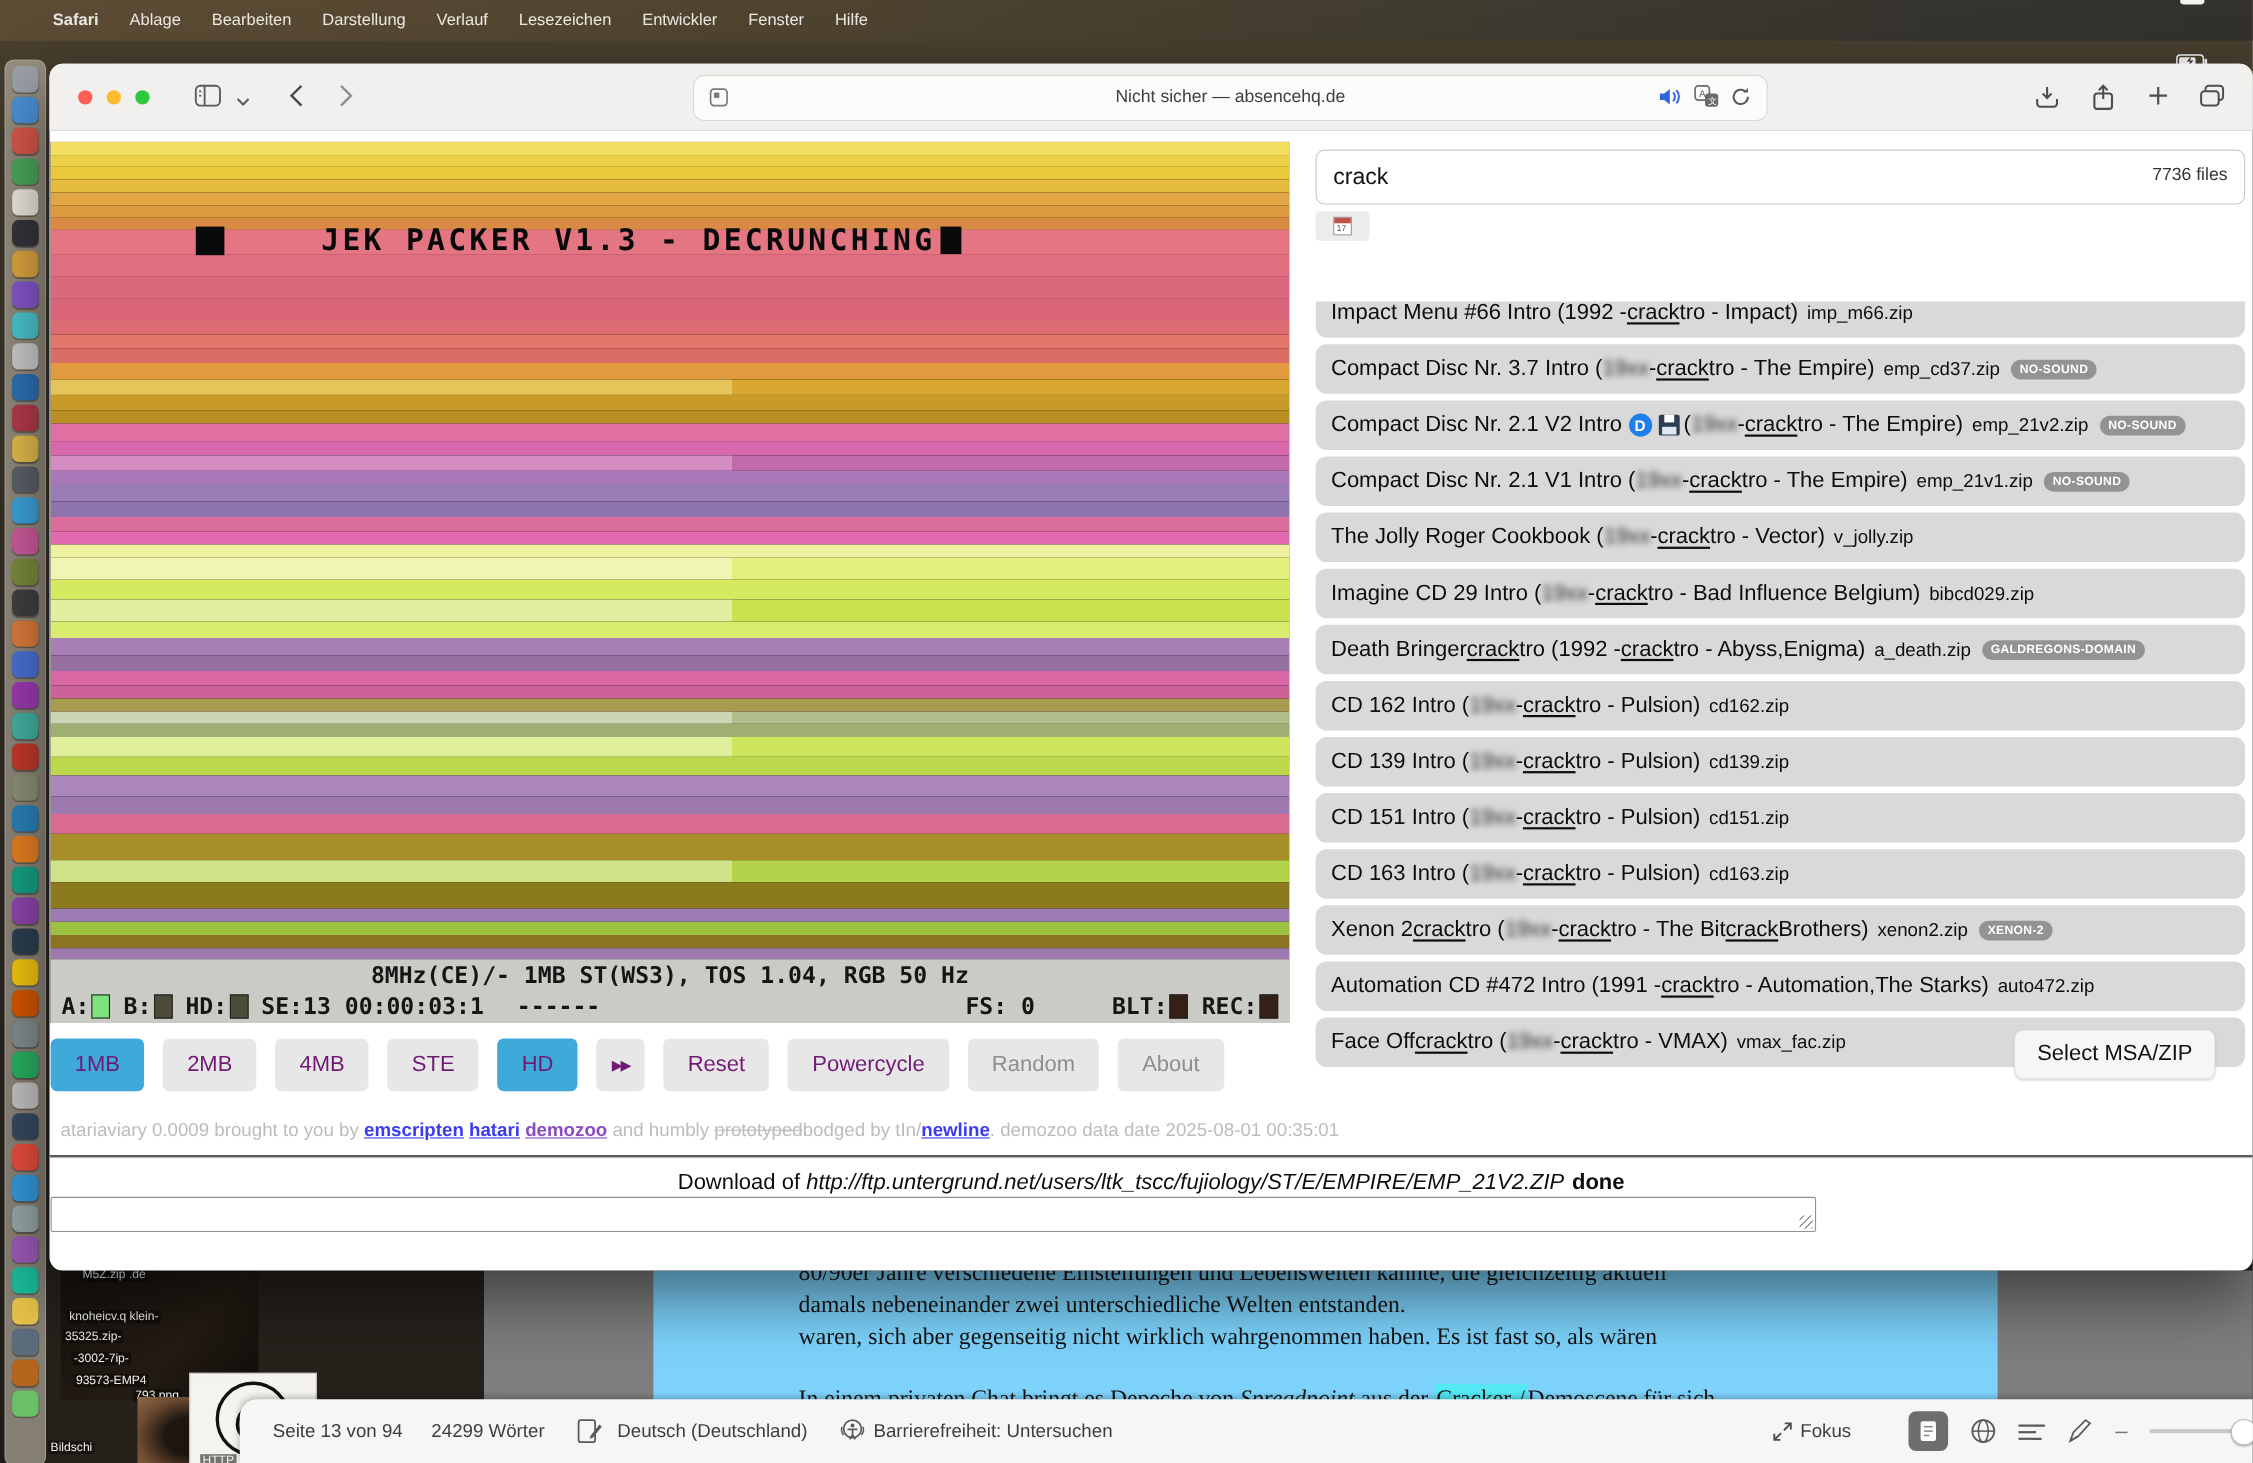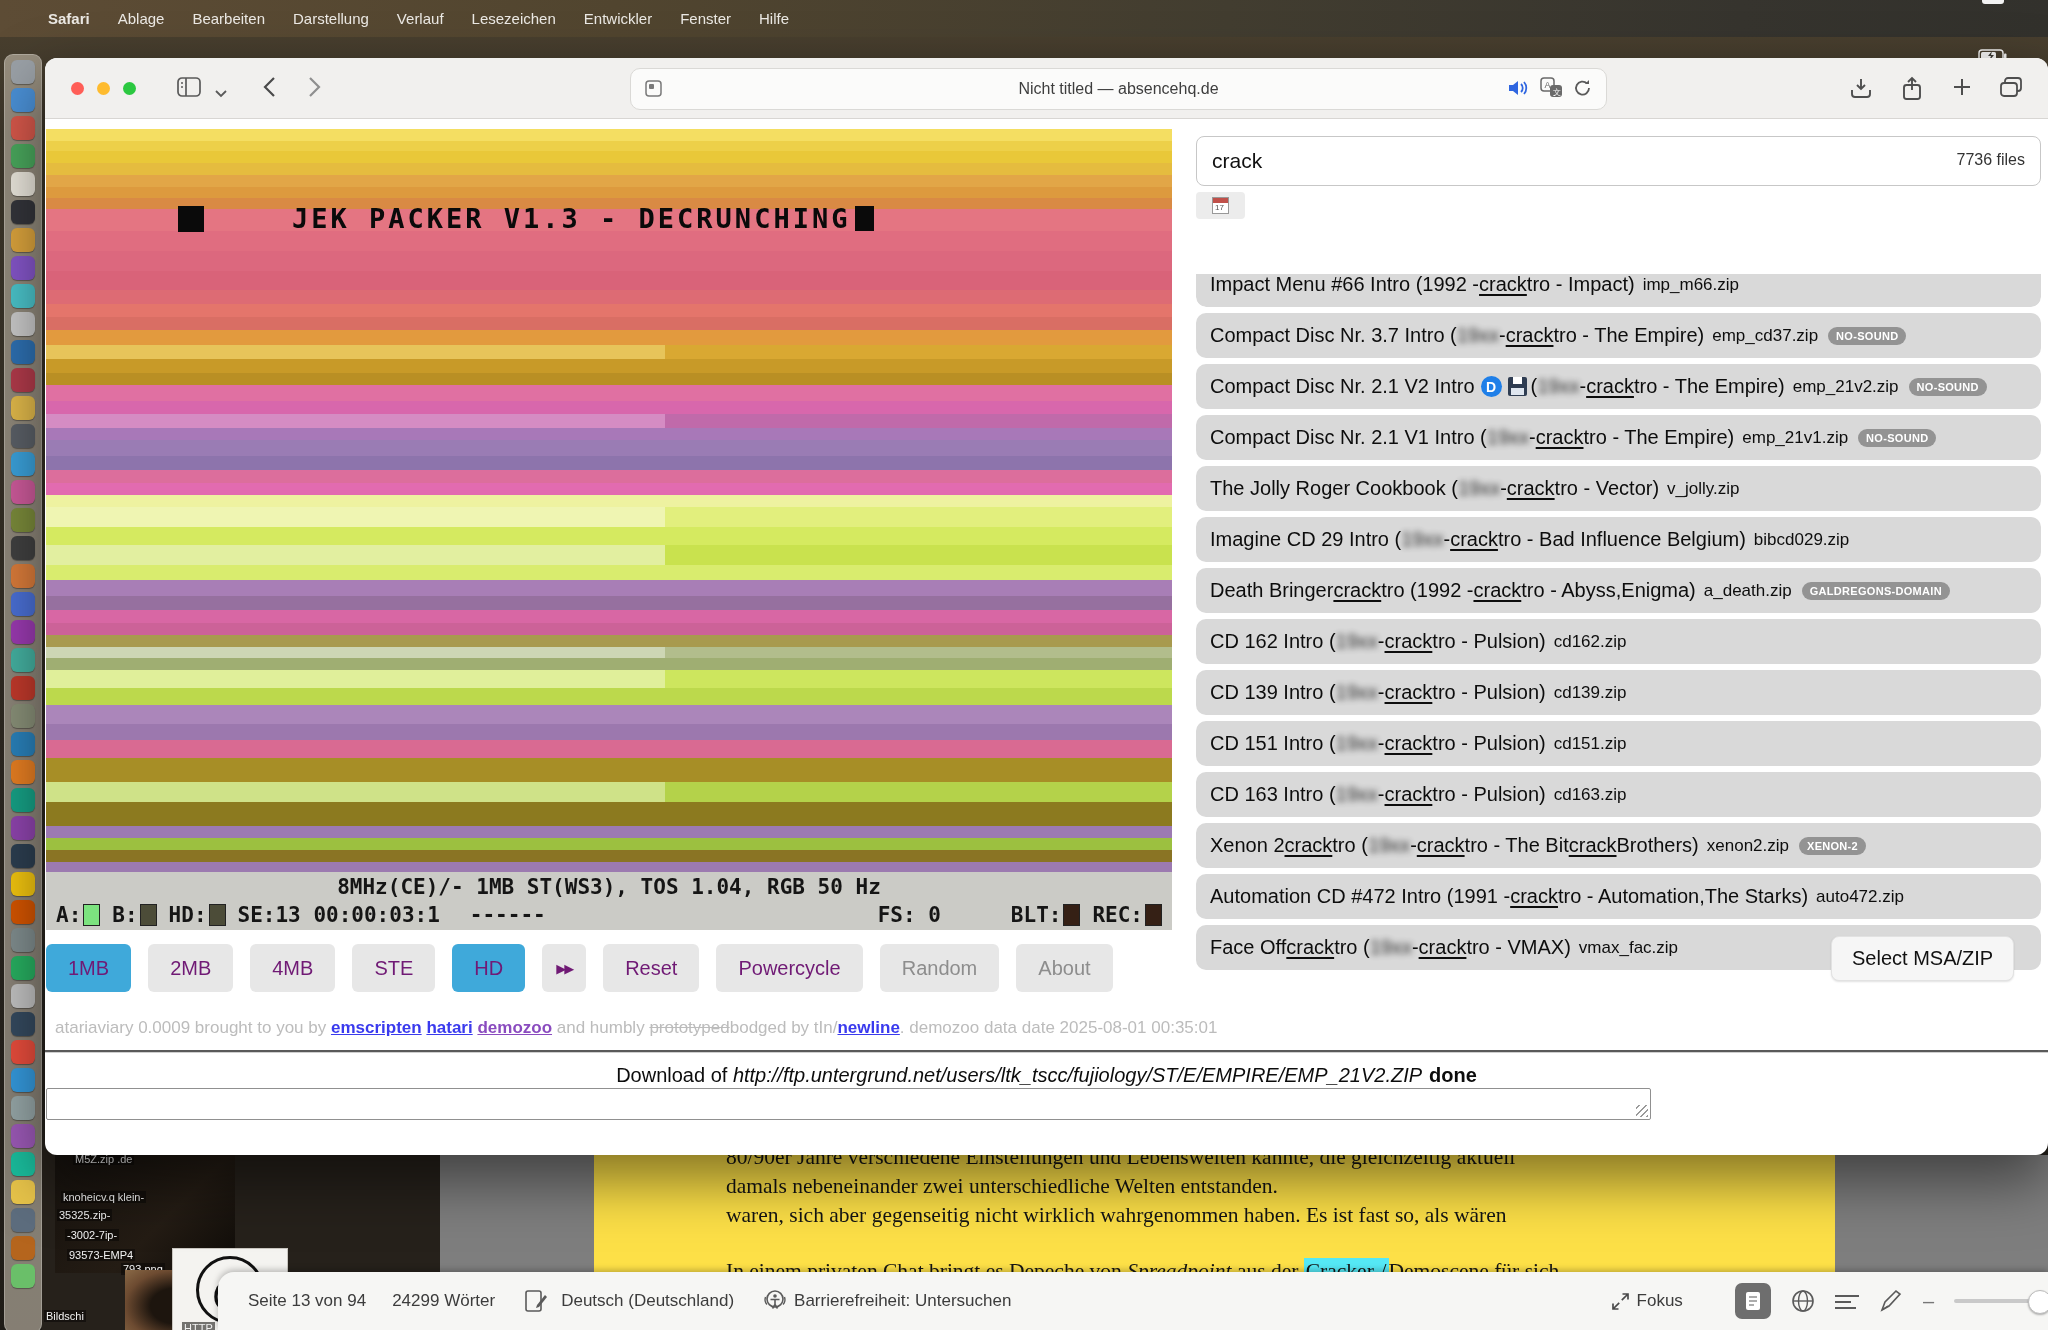--- a/index.html
+++ b/index.html
@@ -37,21 +37,21 @@
   .photo2{position:absolute;left:83px;top:130px;width:92px;height:60px;
     background:radial-gradient(ellipse at 55% 60%, #1d150e 0 35%, #6d4b31 70%, #8a6a47 100%);}
   .atcard{position:absolute;left:130px;top:108px;width:114px;height:82px;background:#f4f3f0;
     border:1px solid #c9c6c0;display:flex;align-items:center;justify-content:center;}
   .atring{width:62px;height:62px;border:3px solid #111;border-radius:50%;
     display:flex;align-items:center;justify-content:center;}
   .atring span{font-size:38px;font-weight:bold;color:#111;font-family:"Liberation Serif",serif;}
 
   
   .pages{position:absolute;left:440px;top:1155px;width:1608px;height:175px;background:#7e7e7e;overflow:hidden;}
-  .page{position:absolute;left:154px;top:0;width:1222px;height:175px;background:#fde047;padding-left:19px;}
+  .page{position:absolute;left:154px;top:0;width:1222px;height:175px;background:#7dd3fc;}
   .doc{position:absolute;left:132px;top:-12px;width:1010px;color:#141414;
        font-family:"Liberation Serif",serif;font-size:21.5px;line-height:29px;}
   .para2{margin-top:27px;}
   .hl{background:#55e8f5;padding:1px 2px;}
   .sp{font-style:italic;text-decoration:underline wavy #d8301f 1px;text-underline-offset:4px;}
 
   
   .docbar{position:absolute;left:218px;top:1272px;width:1830px;height:58px;background:#f6f6f4;
     border-radius:16px 0 0 0;box-shadow:0 -2px 6px rgba(0,0,0,.25);display:flex;align-items:center;
     color:#3c3c3c;font-size:17px;padding-left:30px;box-sizing:border-box;}
@@ -416,21 +416,21 @@
           <path d="M11 1L2 10l9 9" stroke="#4a4a4a" stroke-width="2.2" fill="none"></path>
         </svg></span>
     <span class="tb-ic" style="left:264px;"><svg width="12" height="20" viewBox="0 0 12 20">
           <path d="M1 1l9 9-9 9" stroke="#8f8f8f" stroke-width="2.2" fill="none"></path>
         </svg></span>
     <div class="addr">
       <span class="proxy"><svg width="17" height="17" viewBox="0 0 17 17">
             <rect x="1" y="1" width="15" height="15" rx="3" stroke="#7a7a7a" stroke-width="1.5" fill="none"></rect>
             <rect x="4" y="4" width="5" height="5" rx="1" fill="#7a7a7a"></rect>
           </svg></span>
-      <span>Nicht titled — absencehq.de</span>
+      <span>Nicht sicher — absencehq.de</span>
       <span class="rights">
         <span><svg width="22" height="18" viewBox="0 0 22 18">
               <path d="M2 6h4l5-4v14l-5-4H2z" fill="#2f66e0"></path>
               <path d="M14 5a5.5 5.5 0 010 8M17 3a9 9 0 010 12" stroke="#2f66e0" stroke-width="1.8" fill="none"></path>
             </svg></span>
         <span><svg width="21" height="19" viewBox="0 0 21 19">
               <rect x="0" y="0" width="13" height="13" rx="3" stroke="#6a6a6a" stroke-width="1.5" fill="none"></rect>
               <text x="3.5" y="10" font-size="9" fill="#6a6a6a" font-family="sans-serif">A</text>
               <rect x="9" y="7" width="12" height="12" rx="3" fill="#6a6a6a"></rect>
               <text x="12" y="16.5" font-size="8" fill="#fff" font-family="sans-serif">文</text>

